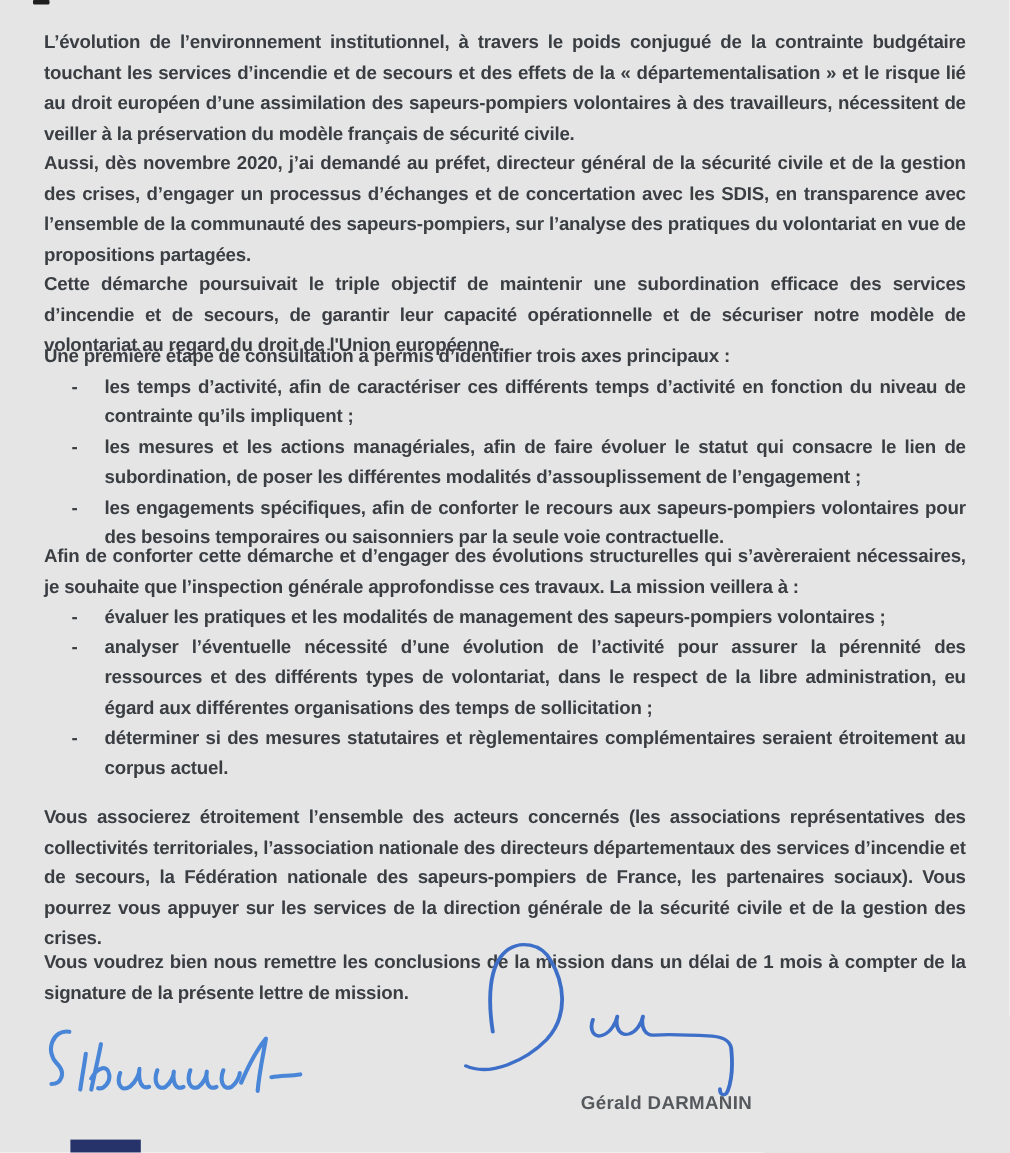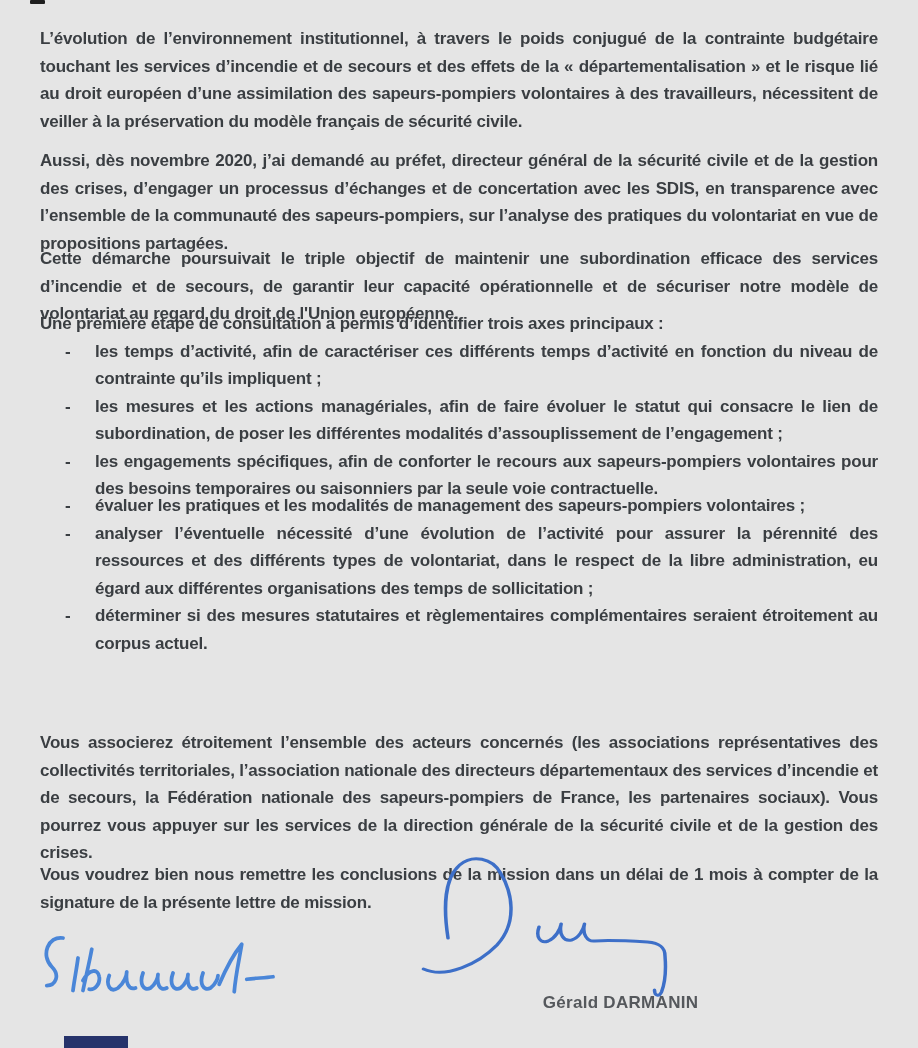--- a/index.html
+++ b/index.html
@@ -16,42 +16,42 @@
     line-height: 27.5px;
     letter-spacing: -0.2px;
   }
   .block {
     position: absolute;
     left: 40px;
     width: 838px;
     text-align: justify;
   }
   .b-p1 { top: 8px; }
-  .b-p2 { top: 130px; }
+  .b-p2 { top: 118px; }
   .b-p3 { top: 228px; }
   .b-axes { top: 310px; }
   .b-mission { top: 492px; }
   .b-p6 { top: 712px; }
   .b-p7 { top: 844px; width: 838px; }
   .bullets { margin: 0; }
   .bullet-item { display: flex; padding-left: 25px; }
   .dash { flex: 0 0 30px; }
   .btext { flex: 1 1 auto; text-align: justify; }
   
   .sig-left {
     position: absolute; left: 38px; top: 928px;
     width: 250px; height: 75px; z-index: 2;
   }
   .sig-right {
     position: absolute; left: 420px; top: 850px;
     width: 280px; height: 150px; z-index: 3;
   }
   .sig-name {
     position: absolute; left: 528px; top: 993px; width: 185px;
-    z-index: 1; text-align: center;
+    z-index: 1; text-align: left;
     font-size: 17px; font-weight: 700; letter-spacing: 0.3px;
     line-height: 20px; color: #55585c;
   }
   svg path { fill: none; stroke-linecap: round; stroke-linejoin: round; }
   
   .mark-top {
     position: absolute; left: 30px; top: 0; width: 15px; height: 4px;
     background: #1f1f1f; border-radius: 1px;
   }
   .mark-bottom {
@@ -84,20 +84,21 @@
         <span class="btext">les mesures et les actions managériales, afin de faire évoluer le statut qui consacre le lien de subordination, de poser les différentes modalités d’assouplissement de l’engagement&nbsp;;</span>
       </div>
       <div class="bullet-item">
         <span class="dash">-</span>
         <span class="btext">les engagements spécifiques, afin de conforter le recours aux sapeurs-pompiers volontaires pour des besoins temporaires ou saisonniers par la seule voie contractuelle.</span>
       </div>
     </div>
   </div>
 
   <div class="block b-mission">
+    <div>Afin de conforter cette démarche et d’engager des évolutions structurelles qui s’avèreraient nécessaires, je souhaite que l’inspection générale approfondisse ces travaux. La mission veillera à&nbsp;:</div>
     <div class="bullets">
       <div class="bullet-item">
         <span class="dash">-</span>
         <span class="btext">évaluer les pratiques et les modalités de management des sapeurs-pompiers volontaires&nbsp;;</span>
       </div>
       <div class="bullet-item">
         <span class="dash">-</span>
         <span class="btext">analyser l’éventuelle nécessité d’une évolution de l’activité pour assurer la pérennité des ressources et des différents types de volontariat, dans le respect de la libre administration, eu égard aux différentes organisations des temps de sollicitation&nbsp;;</span>
       </div>
       <div class="bullet-item">

